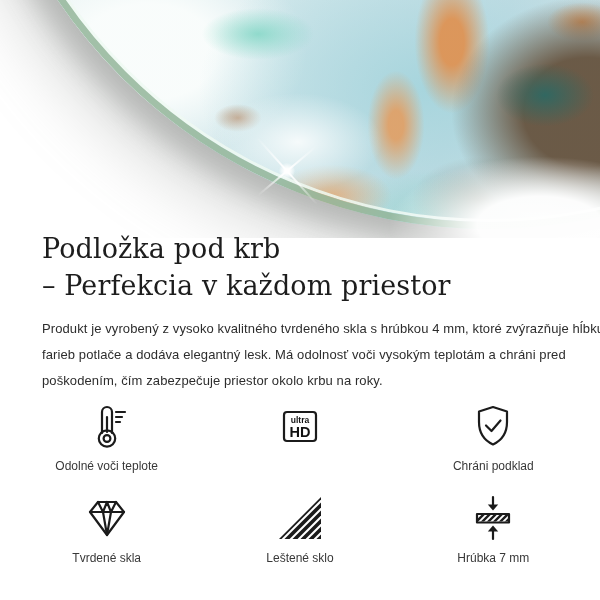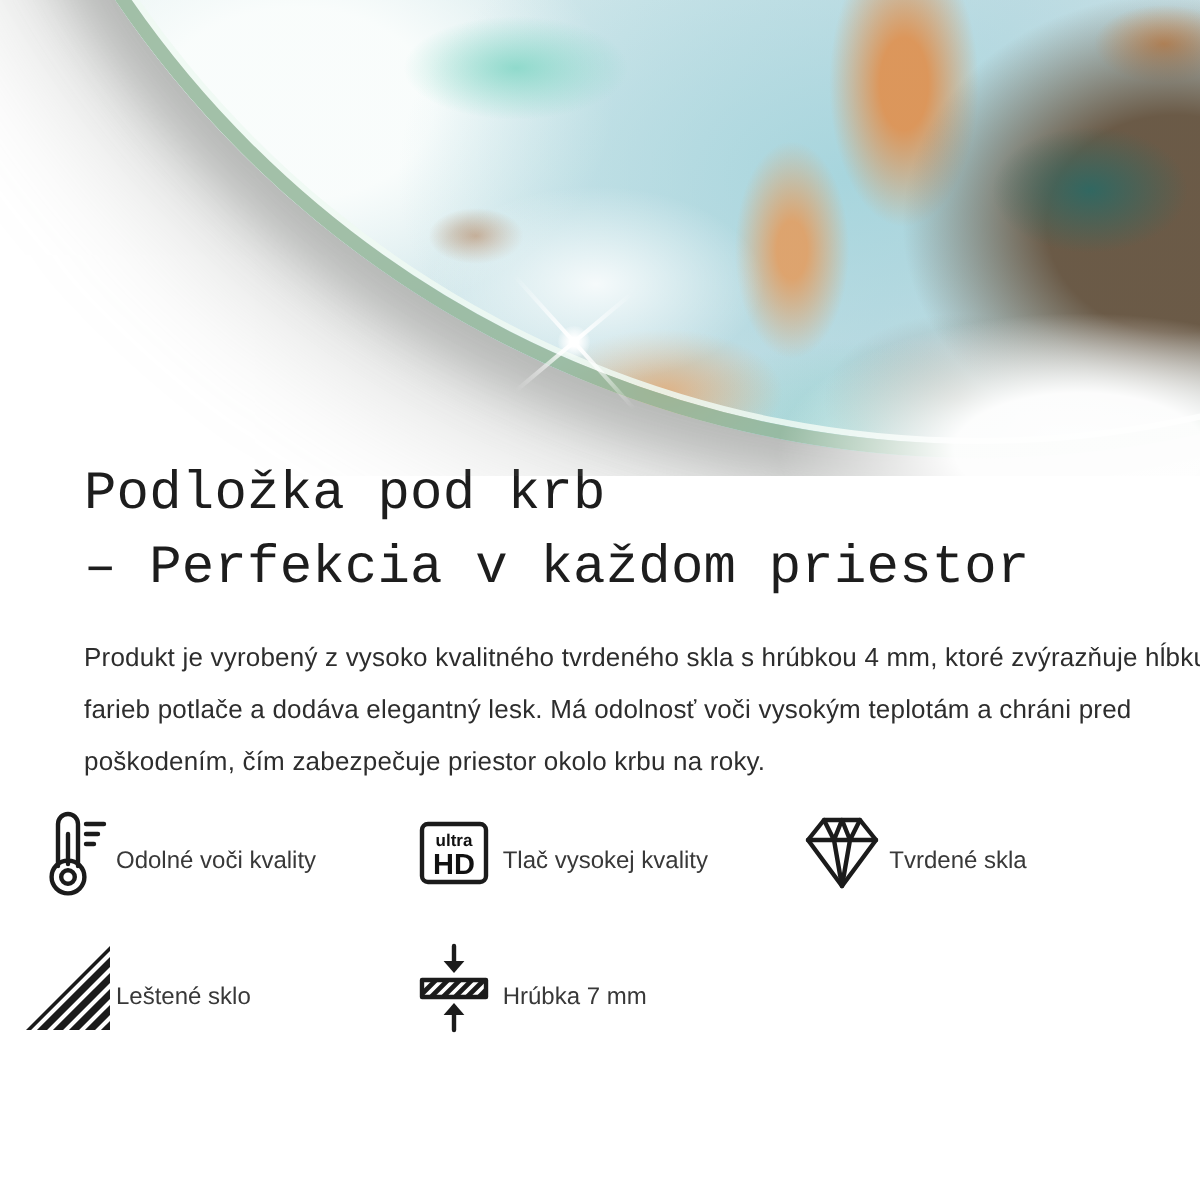--- a/index.html
+++ b/index.html
@@ -71,33 +71,33 @@
     background: radial-gradient(circle, rgba(255,255,255,1) 20%, rgba(255,255,255,0.5) 50%, rgba(255,255,255,0) 75%);
   }
 
   
   .title {
     position: absolute; left: 42px; top: 230px;
     font-family: "DejaVu Serif", "Liberation Serif", serif;
     font-size: 27px; line-height: 37px; font-weight: 400;
     color: #1d1d1d; letter-spacing: 0.1px;
   }
-  .title span { display: block; font-family: Liberation Mono, monospace; }
+  .title span { display: block; }
   .desc {
     position: absolute; left: 42px; top: 316px;
     color: #2d2d2d; font-size: 13px; line-height: 26px; letter-spacing: 0.1px;
   }
   .desc div { white-space: nowrap; }
 
   
   .features {
     position: absolute; left: 10px; top: 402px; width: 580px;
     display: grid; grid-template-columns: repeat(3, 1fr); row-gap: 20px;
   }
-  .feature { display: flex; flex-direction: row; align-items: center; }
+  .feature { display: flex; flex-direction: column; align-items: center; }
   .icon-box { height: 48px; display: flex; align-items: center; justify-content: center; }
   .feature-label { margin-top: 9px; font-size: 12px; line-height: 15px; color: #383838; }
   .feature svg { display: block; }
   .stroke {
     fill: none; stroke: #1b1b1b; stroke-width: 2.2;
     stroke-linecap: round; stroke-linejoin: round;
   }
   .badge-text { font-family: "Liberation Sans", sans-serif; font-weight: 700; fill: #111; }
 </style>
 </head>
@@ -134,34 +134,42 @@
     <div class="feature">
       <div class="icon-box">
         <svg width="48" height="48" viewBox="0 0 48 48">
           <circle class="stroke" cx="24" cy="36.5" r="8.2"></circle>
           <circle class="stroke" cx="24" cy="36.5" r="3.4"></circle>
           <path class="stroke" d="M19,31 V10 a5,5 0 0 1 10,0 V31" fill="#ffffff"></path>
           <path class="stroke" d="M24,15 V30" stroke-width="1.6"></path>
           <path class="stroke" d="M33,10 h9 M33,15 h6 M33,20 h4" stroke-width="2"></path>
         </svg>
       </div>
-      <div class="feature-label">Odolné voči kvality</div>
+      <div class="feature-label">Odolné voči teplote</div>
     </div>
 
     <div class="feature">
       <div class="icon-box">
         <svg width="48" height="48" viewBox="0 0 48 48">
           <rect class="stroke" x="8" y="10" width="32" height="29" rx="3" stroke-width="2.6"></rect>
           <text class="badge-text" x="24" y="21" font-size="8.5" text-anchor="middle">ultra</text>
           <text class="badge-text" x="24" y="35" font-size="14.5" text-anchor="middle">HD</text>
         </svg>
       </div>
-      <div class="feature-label">Tlač vysokej kvality</div>
-    </div>
-
+    </div>
+
+    <div class="feature">
+      <div class="icon-box">
+        <svg width="48" height="48" viewBox="0 0 48 48">
+          <path class="stroke" stroke-width="2.4" d="M24,5 L38,9.5 V20 C38,31 32.5,38.5 24,42.5 C15.5,38.5 10,31 10,20 V9.5 Z"></path>
+          <polyline class="stroke" stroke-width="2.4" points="17,23.5 22.5,29 31.5,18.5"></polyline>
+        </svg>
+      </div>
+      <div class="feature-label">Chráni podklad</div>
+    </div>
 
     <div class="feature">
       <div class="icon-box">
         <svg width="48" height="48" viewBox="0 0 48 48">
           <polygon class="stroke" points="7,18 15,8 33,8 41,18 24,41"></polygon>
           <path class="stroke" stroke-width="1.9" d="M7,18 H41 M15,8 L20,18 L24,8 L28,18 L33,8 M20,18 L24,41 M28,18 L24,41"></path>
         </svg>
       </div>
       <div class="feature-label">Tvrdené skla</div>
     </div>

